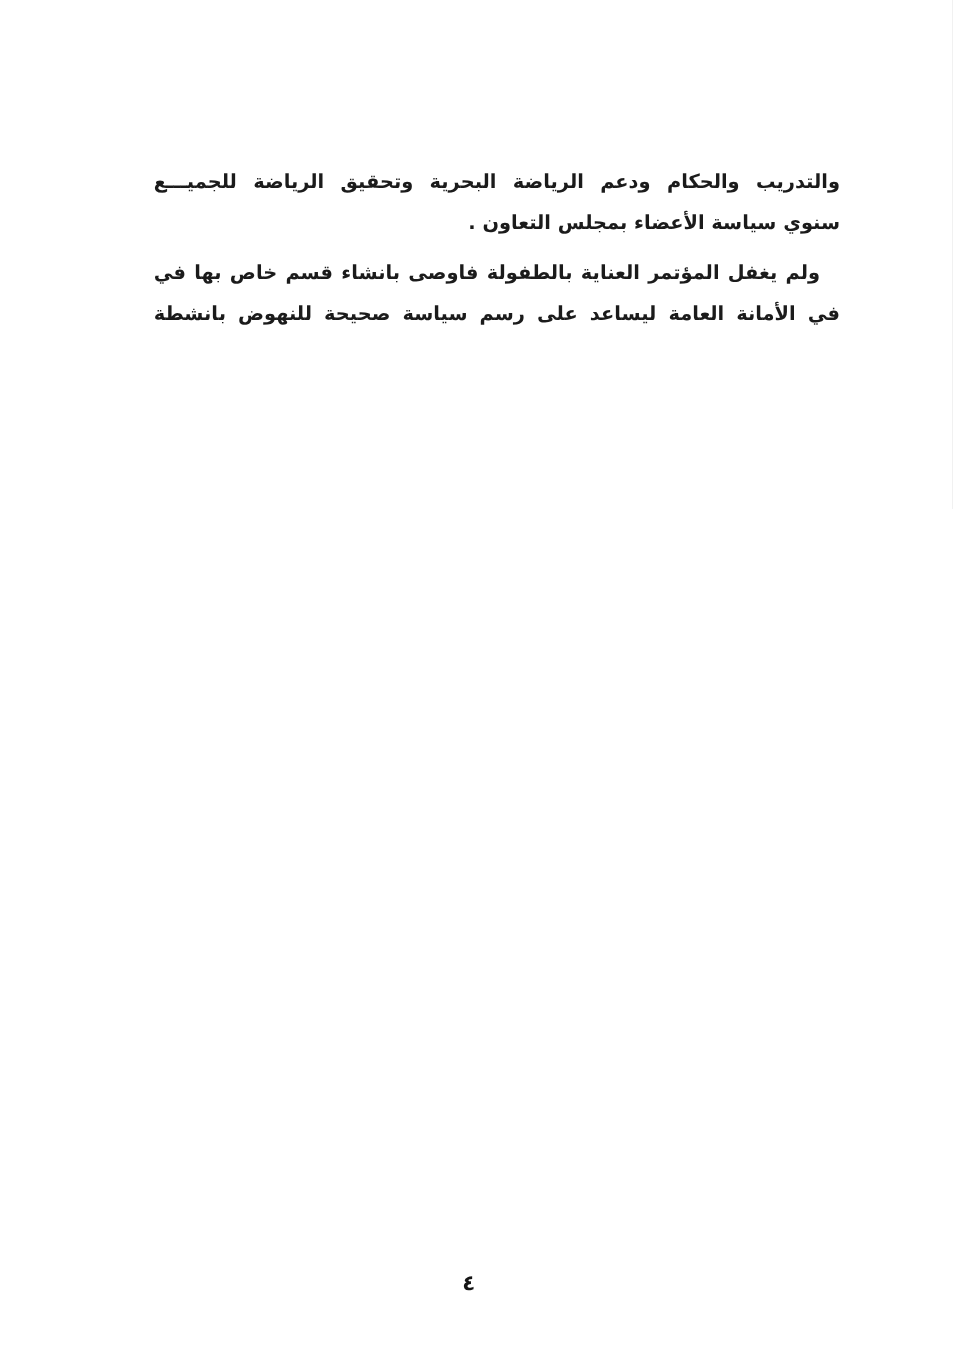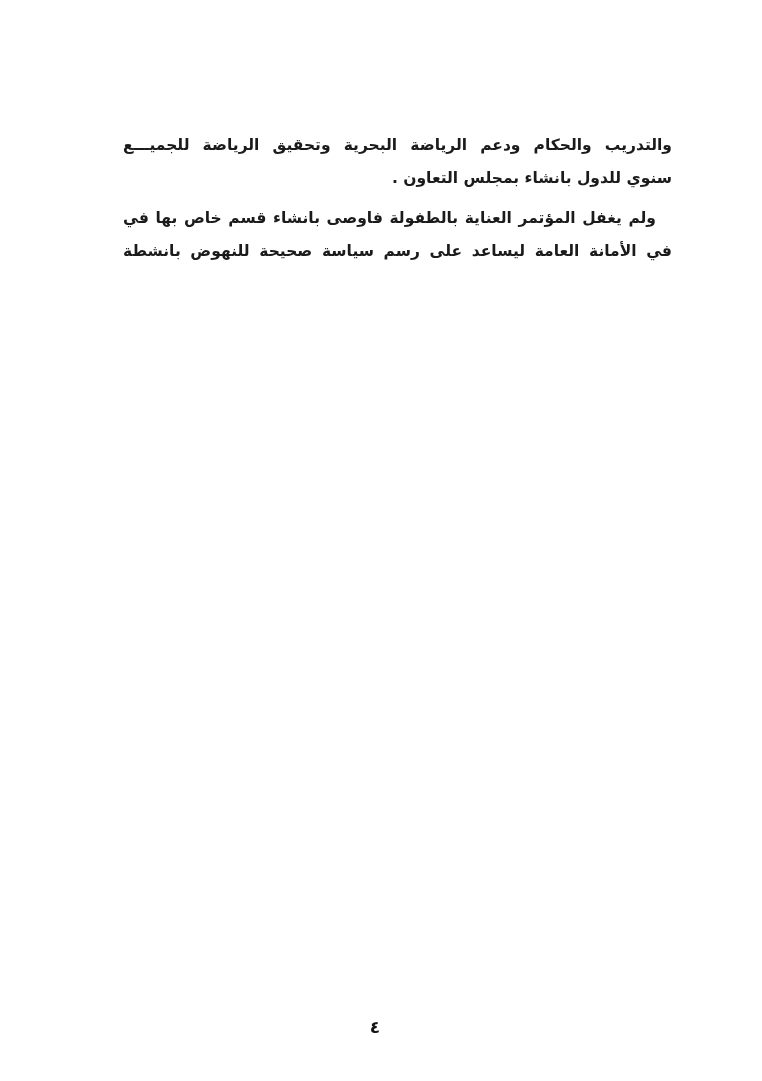--- a/index.html
+++ b/index.html
@@ -65,21 +65,21 @@
 </style>
 </head>
 <body>
 
 <div class="page">
 
   <div class="text-block">
 
     <div class="para">
       <div class="line justify">والتدريب والحكام ودعم الرياضة البحرية وتحقيق الرياضة للجميـــع واقامـــة يوم أوليمبي</div>
-      <div class="line last-right">سنوي للدول بانشاء بمجلس التعاون .</div>
+      <div class="line last-right">سنوي سياسة الأعضاء بمجلس التعاون .</div>
     </div>
 
     <div class="para">
       <div class="line justify indent">ولم يغفل المؤتمر العناية بالطفولة فاوصى بانشاء قسم خاص بها في قطاع الانسان والبيئة</div>
       <div class="line justify">في الأمانة العامة ليساعد على رسم سياسة صحيحة للنهوض بانشطة الطفولة بدول المجلس</div>
     </div>
 
   </div>
 
   <div class="page-footer">٤</div>

